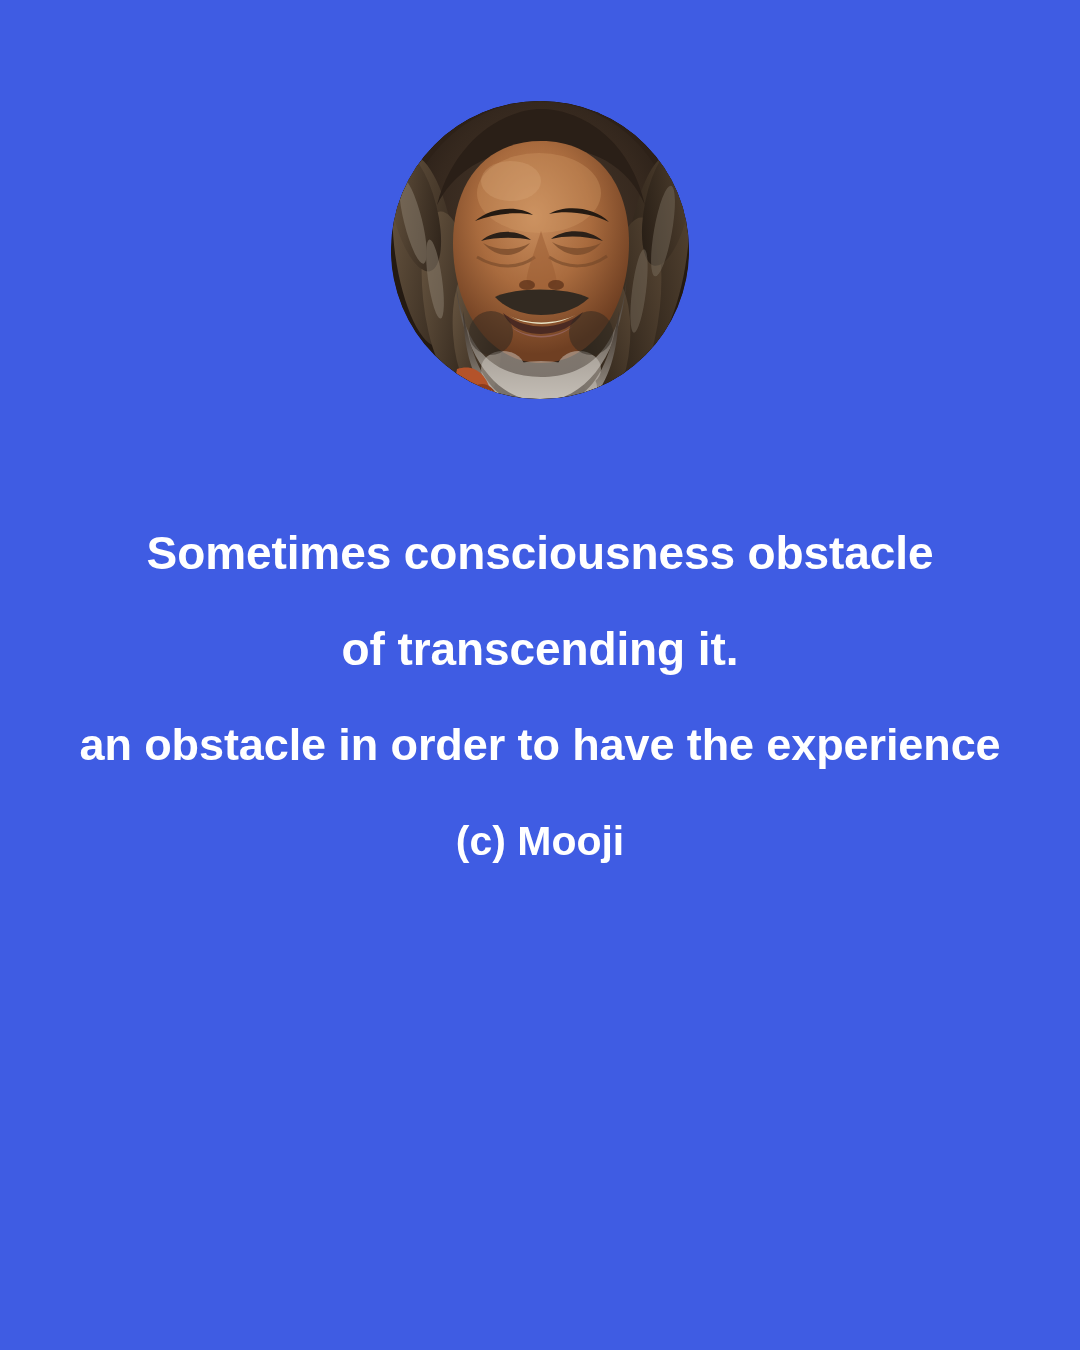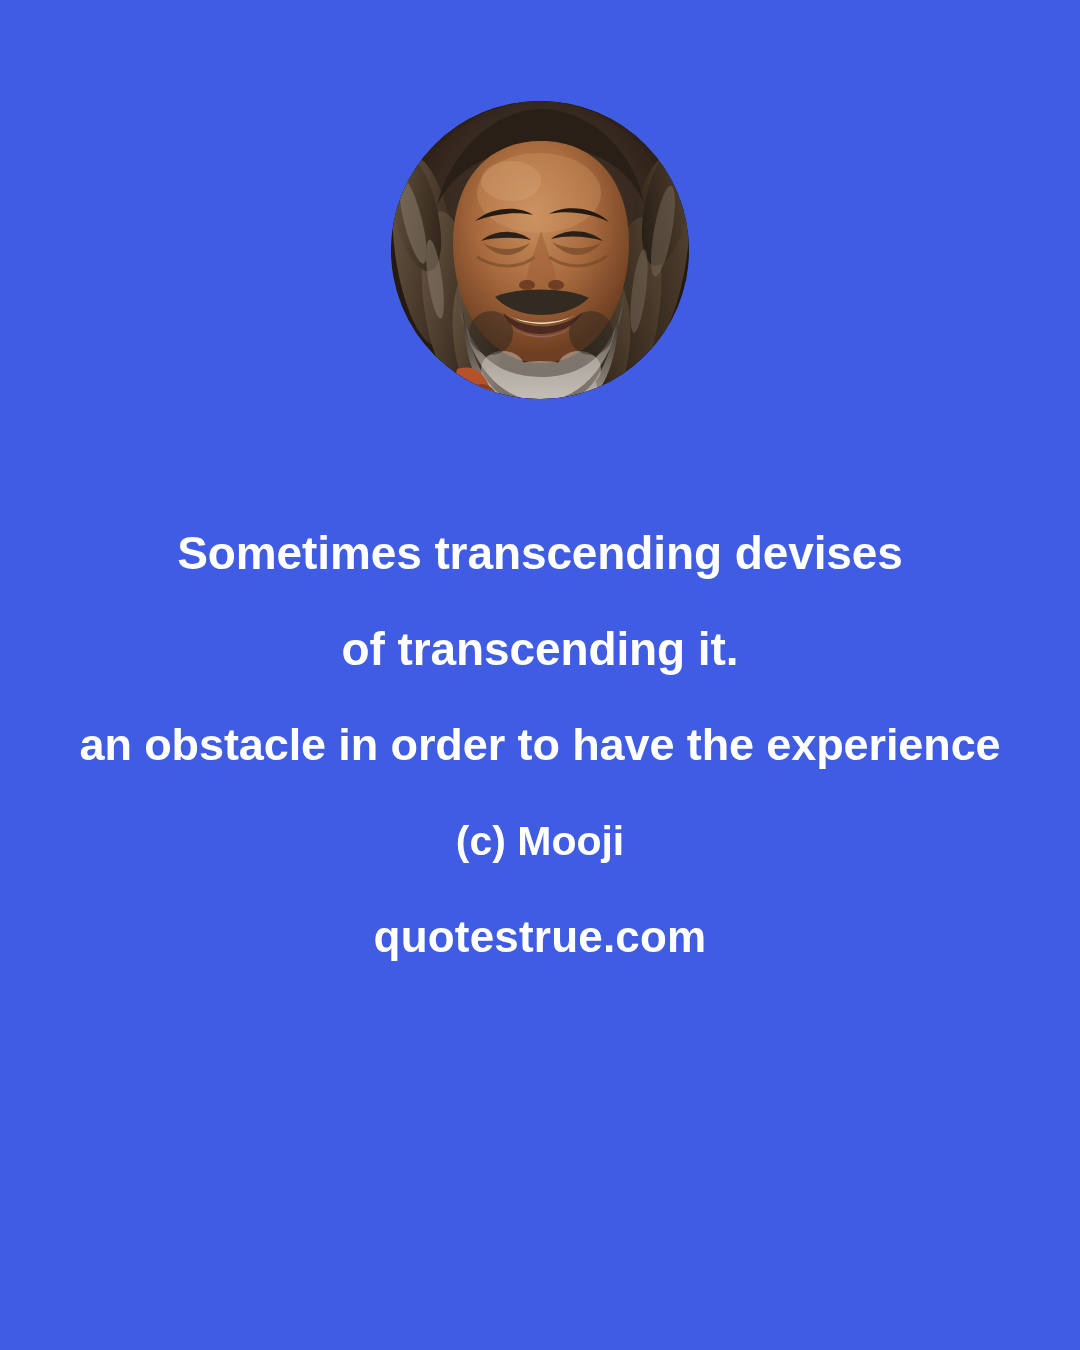--- a/index.html
+++ b/index.html
@@ -181,24 +181,23 @@
 
         <path d="M66 268 C84 262 96 274 100 292 L88 298 L60 298 Z" fill="#b4532a"></path>
         <path d="M86 284 C96 280 104 288 108 298 L90 298 Z" fill="#8c3c1d"></path>
       </g>
     </svg>
   </div>
 
   <div class="content">
 
     <div class="quote">
-      <span class="qline">Sometimes transcending devises</span>
+      <span class="qline">Sometimes consciousness obstacle</span>
       <span class="qline">of transcending it.</span>
       <span class="qline wide">an obstacle in order to have the experience</span>
     </div>
 
     <div class="author">(c) Mooji</div>
 
-    <div class="site">quotestrue.com</div>
 
   </div>
 
 </div>
 
 </body></html>

